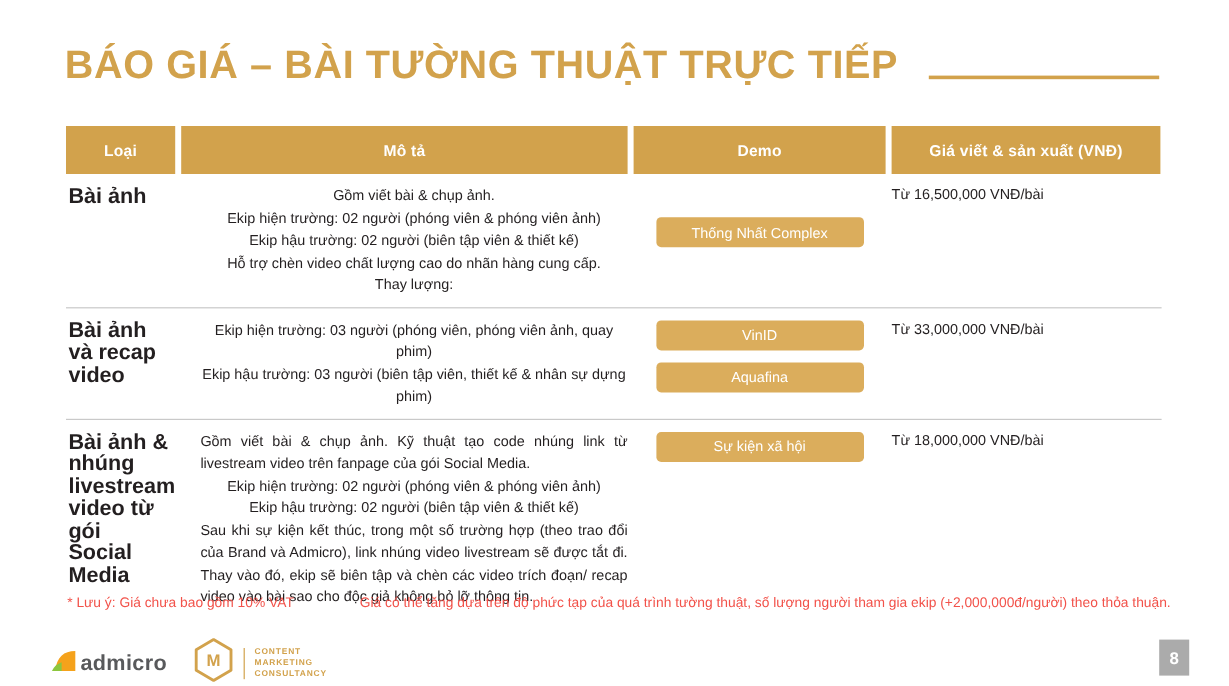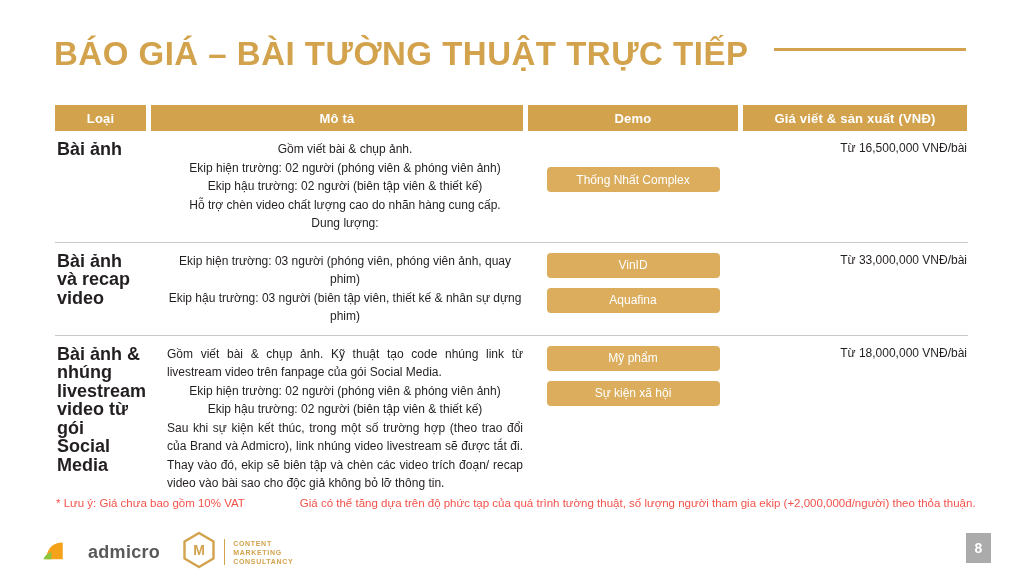--- a/index.html
+++ b/index.html
@@ -6,47 +6,47 @@
     --gold:#D2A24C; --gold-btn:#DBAD5C; --red:#F2524A; --text:#231F20;
     --divider:#C9C9C9; --gray-box:#ABABAB; --orange:#F5A21B; --green:#8CC63E; --logo-text:#58595B;
   }
   *{box-sizing:border-box;}
   html,body{margin:0;padding:0;}
   body{
     width:1024px;height:572px;background:#fff;position:relative;overflow:hidden;
     font-family:"Liberation Sans",sans-serif;color:var(--text);
   }
   
-  .title-row{position:absolute;left:54px;top:34px;right:38px;display:flex;align-items:center;}
+  .title-row{position:absolute;left:54px;top:34px;right:38px;display:flex;align-items:flex-end;}
   .title-row h1{margin:0;font-size:33px;font-weight:bold;color:var(--gold);letter-spacing:.5px;line-height:1.2;white-space:nowrap;}
   .title-underline{flex:1;max-width:192px;height:3px;background:var(--gold);margin-left:26px;margin-bottom:8px;}
   
   .table{position:absolute;left:55px;top:105px;width:913px;}
   .grid-row{display:grid;grid-template-columns:91px 372px 210px 224px;column-gap:5px;}
-  .th{background:var(--gold);color:#fff;font-weight:bold;font-size:13px;height:26px;
+  .th{background:var(--gold);color:#fff;font-weight:bold;font-size:13px;height:40px;
       display:flex;align-items:center;justify-content:center;letter-spacing:.2px;}
   .trow{padding:8px 0 9px;}
   .trow.sep{border-bottom:1px solid var(--divider);}
   .td-type{font-weight:bold;font-size:18px;line-height:18.5px;padding:1px 6px 0 2px;}
   .td-desc{font-size:12px;line-height:18.5px;padding-left:16px;padding-top:1px;}
   .td-desc p{margin:0;text-align:center;}
   .td-desc p.just{text-align:justify;}
   .td-demo{display:flex;flex-direction:column;align-items:center;}
   .demo-btn{width:173px;min-height:25px;border:none;border-radius:4px;background:var(--gold-btn);
       color:#fff;font-size:12px;font-family:inherit;margin-bottom:10px;cursor:pointer;display:block;}
   .td-demo.offset1{padding-top:28px;}
   .td-demo.offset2{padding-top:2px;}
-  .td-price{font-size:12px;text-align:right;padding-top:2px;}
+  .td-price{font-size:12px;text-align:left;padding-top:2px;}
   
   .notes{position:absolute;left:56px;right:34px;top:496px;display:flex;justify-content:flex-start;
       color:var(--red);font-size:11.5px;line-height:14px;}
   .notes .note-right{margin-left:55px;white-space:nowrap;}
   
   .footer-logos{position:absolute;left:40px;top:531px;display:flex;align-items:center;gap:22px;}
-  .admicro{display:flex;align-items:center;gap:22px;}
+  .admicro{display:flex;align-items:center;gap:1px;}
   .admicro-label{font-size:18px;font-weight:bold;color:var(--logo-text);letter-spacing:.3px;}
   .cmc{display:flex;align-items:center;gap:8px;}
   .cmc-divider{width:1px;height:26px;background:var(--gold);}
   .cmc-lines{display:flex;flex-direction:column;justify-content:center;}
   .cmc-lines span{color:var(--gold);font-size:7px;font-weight:bold;letter-spacing:.7px;line-height:9px;}
   .page-num{position:absolute;right:33px;top:533px;width:25px;height:30px;background:var(--gray-box);
       color:#fff;font-size:14px;font-weight:bold;display:flex;align-items:center;justify-content:center;}
 </style>
 </head>
 <body>
@@ -64,21 +64,21 @@
     <div class="th">Giá viết &amp; sản xuất (VNĐ)</div>
   </div>
 
   <div class="grid-row trow sep">
     <div class="td-type">Bài ảnh</div>
     <div class="td-desc">
       <p>Gồm viết bài &amp; chụp ảnh.</p>
       <p>Ekip hiện trường: 02 người (phóng viên &amp; phóng viên ảnh)</p>
       <p>Ekip hậu trường: 02 người (biên tập viên &amp; thiết kế)</p>
       <p>Hỗ trợ chèn video chất lượng cao do nhãn hàng cung cấp.</p>
-      <p>Dung lượng:</p>
+      <p>Thay lượng:</p>
     </div>
     <div class="td-demo offset1">
       <button class="demo-btn">Thống Nhất Complex</button>
     </div>
     <div class="td-price">Từ 16,500,000 VNĐ/bài</div>
   </div>
 
   <div class="grid-row trow sep">
     <div class="td-type">Bài ảnh và recap video</div>
     <div class="td-desc">
@@ -94,21 +94,20 @@
 
   <div class="grid-row trow">
     <div class="td-type">Bài ảnh &amp; nhúng livestream video từ gói Social Media</div>
     <div class="td-desc">
       <p class="just">Gồm viết bài &amp; chụp ảnh. Kỹ thuật tạo code nhúng link từ livestream video trên fanpage của gói Social Media.</p>
       <p>Ekip hiện trường: 02 người (phóng viên &amp; phóng viên ảnh)</p>
       <p>Ekip hậu trường: 02 người (biên tập viên &amp; thiết kế)</p>
       <p class="just">Sau khi sự kiện kết thúc, trong một số trường hợp (theo trao đổi của Brand và Admicro), link nhúng video livestream sẽ được tắt đi. Thay vào đó, ekip sẽ biên tập và chèn các video trích đoạn/ recap video vào bài sao cho độc giả không bỏ lỡ thông tin.</p>
     </div>
     <div class="td-demo offset2">
-      <button class="demo-btn">Mỹ phẩm</button>
       <button class="demo-btn">Sự kiện xã hội</button>
     </div>
     <div class="td-price">Từ 18,000,000 VNĐ/bài</div>
   </div>
 </div>
 
 <div class="notes">
   <span class="note-left">* Lưu ý: Giá chưa bao gồm 10% VAT</span>
   <span class="note-right">Giá có thể tăng dựa trên độ phức tạp của quá trình tường thuật, số lượng người tham gia ekip (+2,000,000đ/người) theo thỏa thuận.</span>
 </div>

